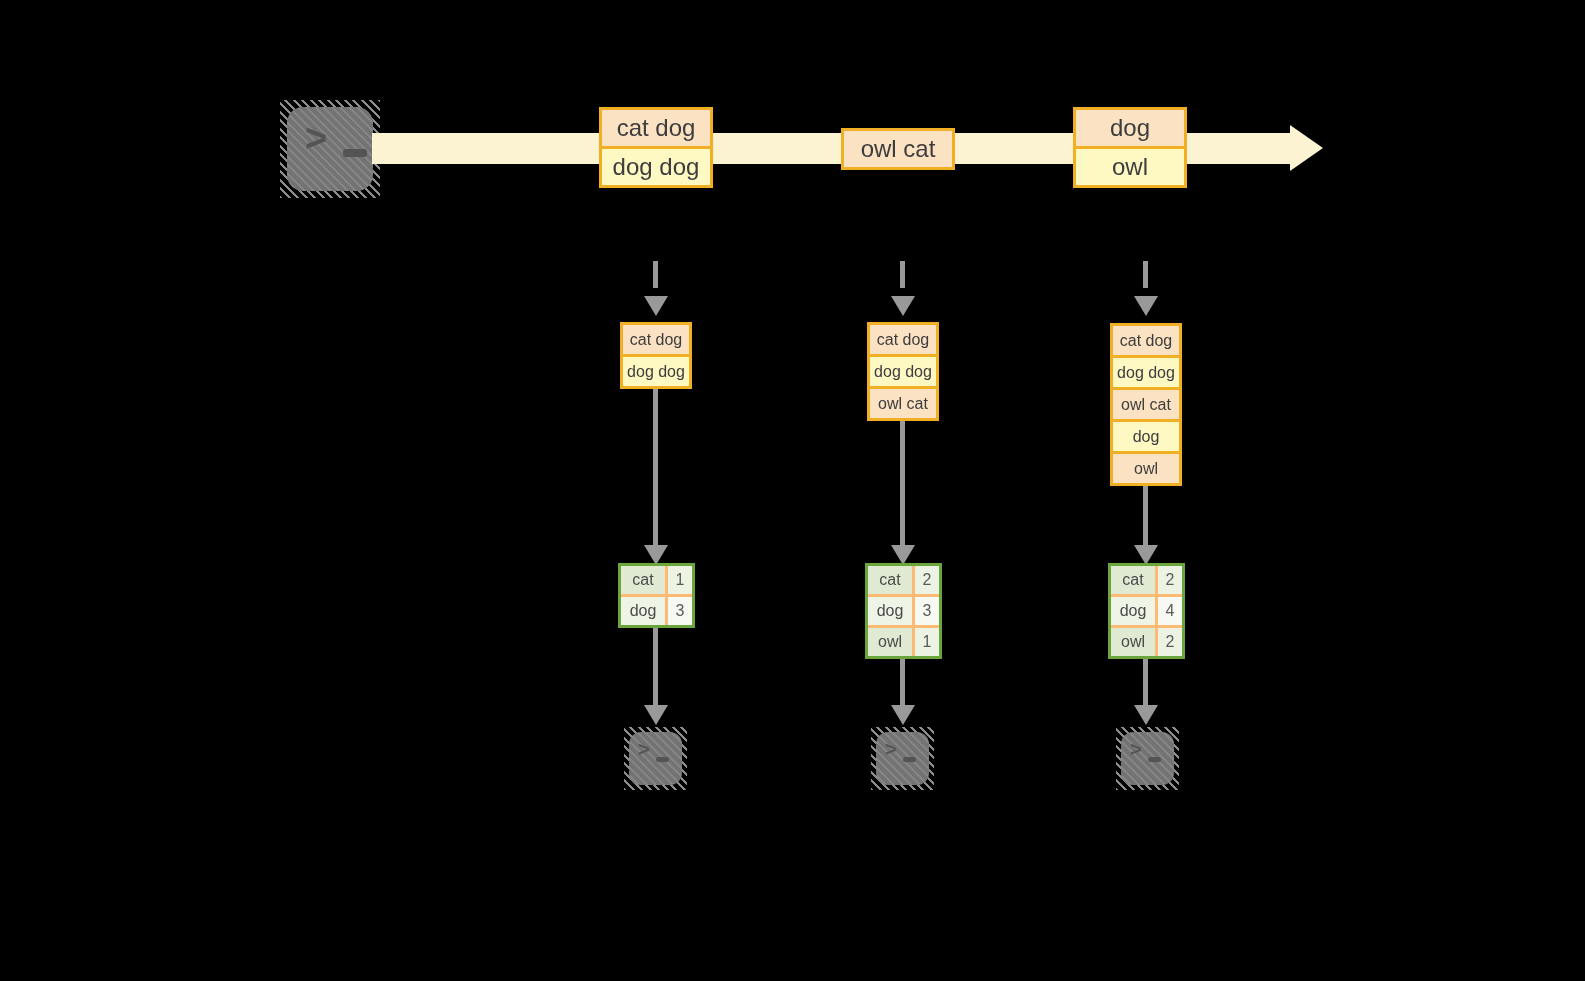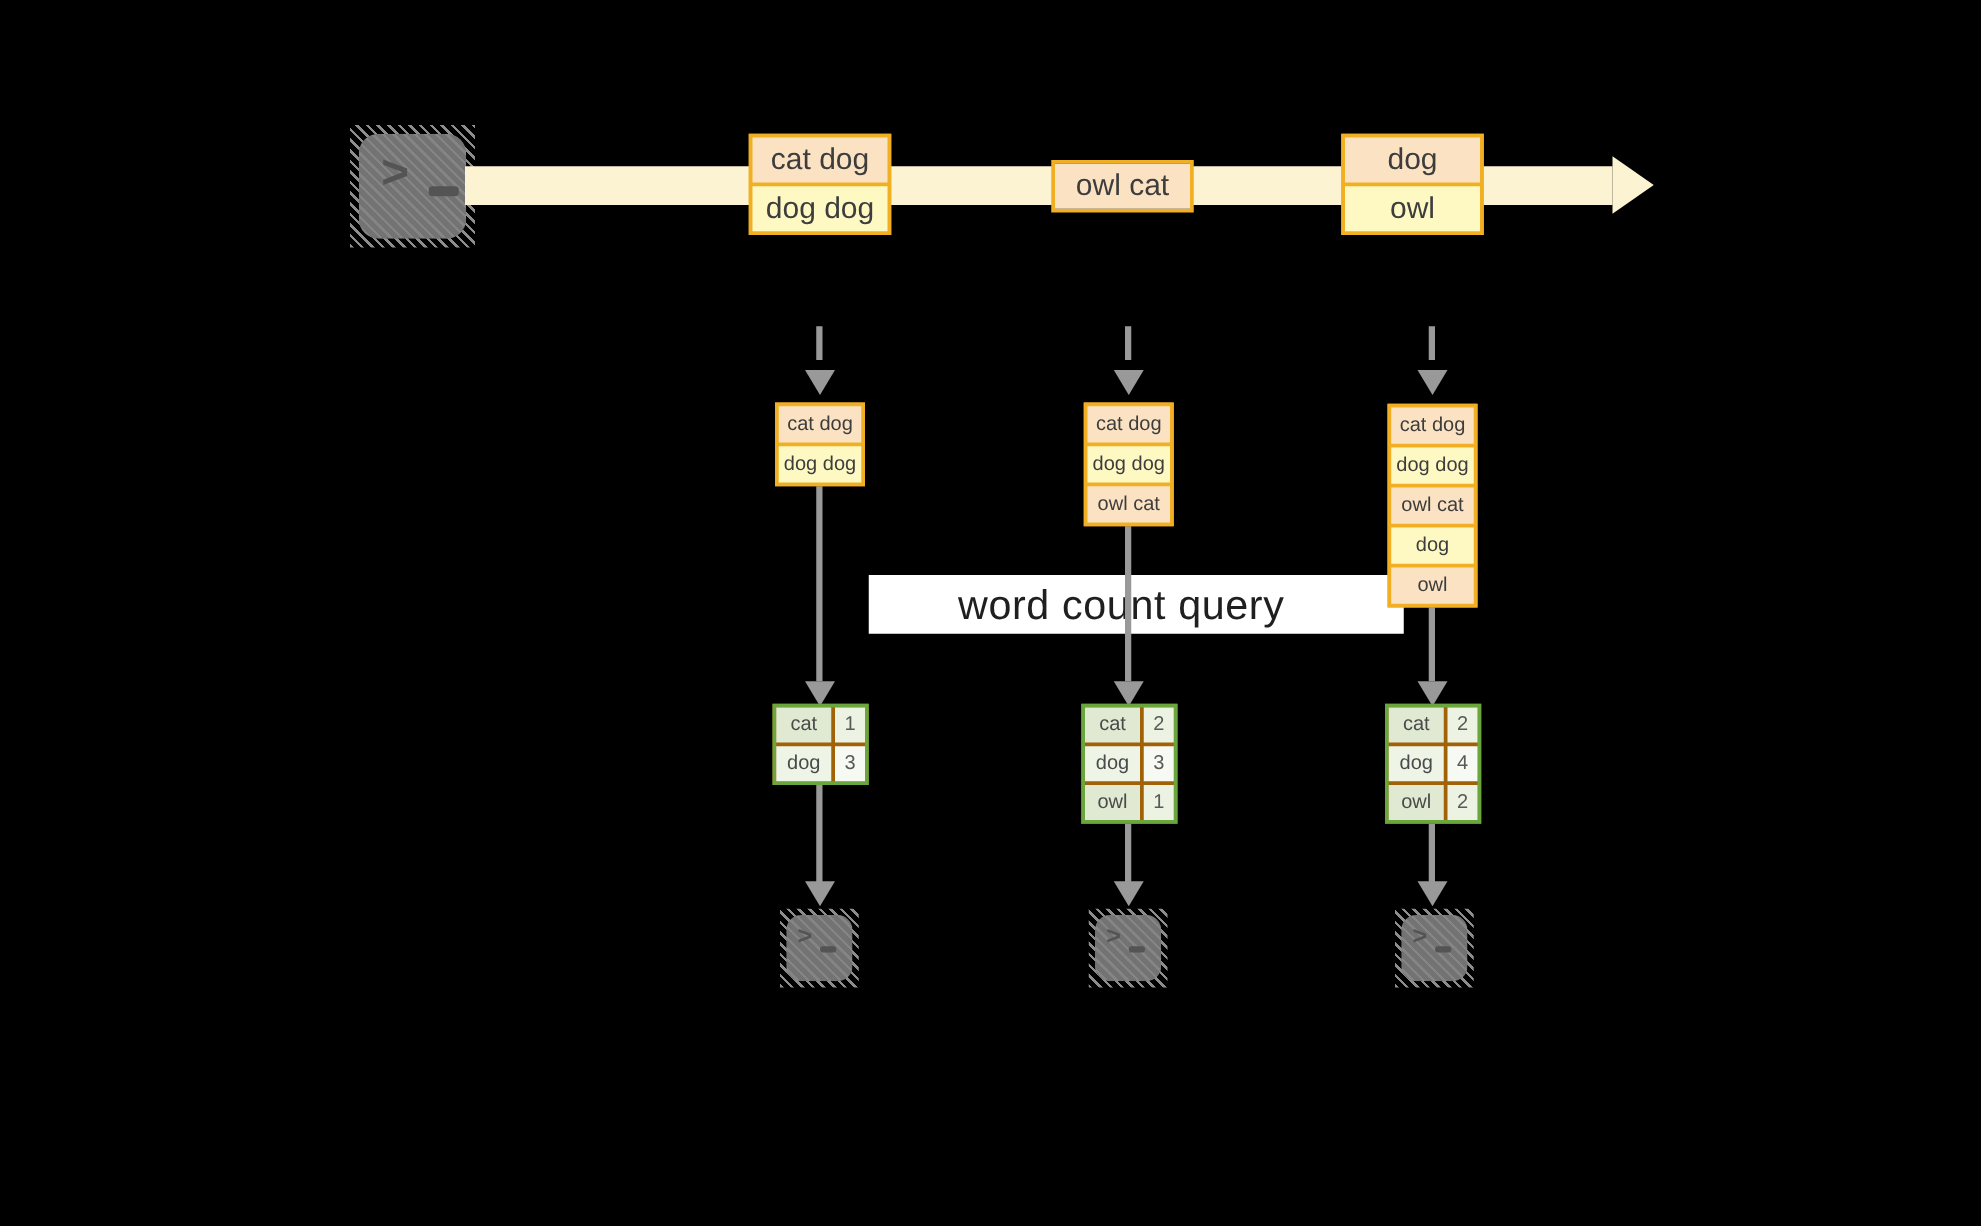--- a/index.html
+++ b/index.html
@@ -42,21 +42,21 @@
     display:flex;align-items:center;justify-content:center;color:#3d3d3d;
   }
   .obox.big .row{width:108px;height:36px;font-size:24px;}
   .obox.stack .row{width:66px;height:29px;font-size:16px;}
   .row.peach{background:#fbe2c2;}
   .row.cream{background:#fef9c3;}
 
   
   .gtable{
     position:absolute;display:grid;grid-template-columns:44px 24px;gap:3px;
-    background:#a16207;border:3px solid #6aa63c;z-index:3;
+    background:#fdba74;border:3px solid #6aa63c;z-index:3;
   }
   .gtable .cell{
     height:28px;display:flex;align-items:center;justify-content:center;
     font-size:16px;color:#4a4a4a;
   }
   .cell.wd{background:#e0ead2;}
   .cell.wl{background:#eef4e6;}
   .cell.nd{background:#ecf3e3;}
   .cell.nl{background:#f7faf2;}
   .cell.num{color:#5a5a5a;}
@@ -121,23 +121,20 @@
     <div class="row peach">owl cat</div>
   </div>
   <div class="obox stack" style="left:1110px;top:323px;">
     <div class="row peach">cat dog</div>
     <div class="row cream">dog dog</div>
     <div class="row peach">owl cat</div>
     <div class="row cream">dog</div>
     <div class="row peach">owl</div>
   </div>
 
-  <div class="qbar">
-    <span>word count query</span>
-  </div>
 
   <div class="vline" style="left:653px;top:389px;height:156px;"></div>
   <div class="ah-down" style="left:644px;top:545px;"></div>
   <div class="vline" style="left:900px;top:421px;height:124px;"></div>
   <div class="ah-down" style="left:891px;top:545px;"></div>
   <div class="vline" style="left:1143px;top:486px;height:59px;"></div>
   <div class="ah-down" style="left:1134px;top:545px;"></div>
 
   <div class="gtable" style="left:618px;top:563px;">
     <div class="cell wd">cat</div>

